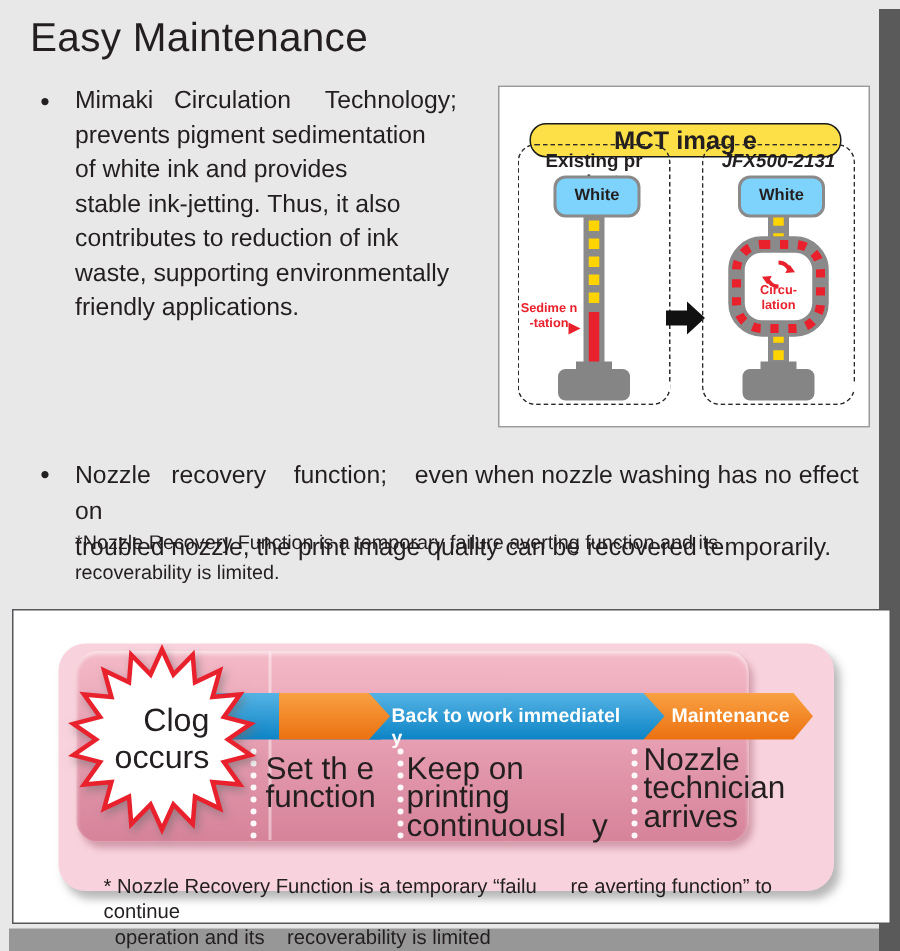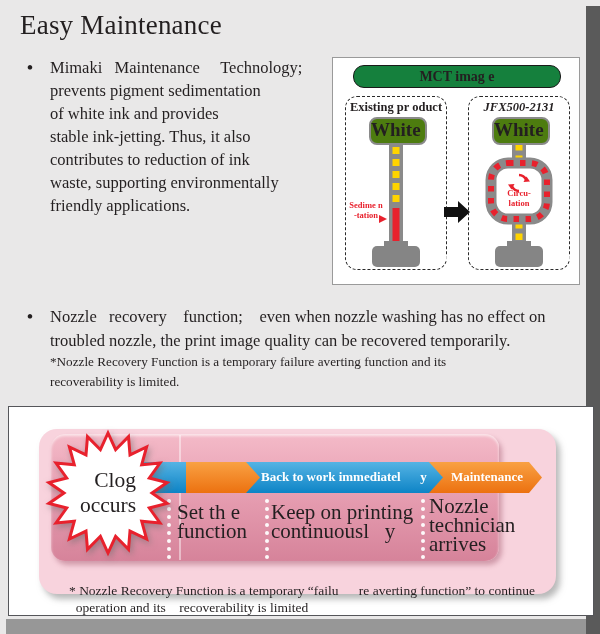--- a/index.html
+++ b/index.html
@@ -2,43 +2,43 @@
 <html style="--red: #e8212d; --blue: #1d96d3; --orange: #f08321; --yellow: #ffd400; --tube-gray: #8a8a8a; --pink-outer: #f8d3dd; --pink-inner: #e094a8; --page-bg: #e9e8e8; --text: #231f20;"><head>
 <meta charset="utf-8">
 <style>
   :root{
     --red:#e8212d; --blue:#1d96d3; --orange:#f08321; --yellow:#ffd400;
     --tube:#8a8a8a; --pink-outer:#f8d3dd; --pink-inner:#e094a8;
     --page:#e9e8e8; --ink:#231f20;
   }
   html,body{margin:0;padding:0;background:#fff;}
   .stage{position:relative;width:600px;height:634px;background:var(--page);
-         font-family:Liberation Serif, serif;color:var(--ink);overflow:hidden;}
+         font-family:Liberation Sans, sans-serif;color:var(--ink);overflow:hidden;}
   .abs{position:absolute;}
   .pre{white-space:pre-wrap;}
   
   .shadow-right{left:586px;top:6px;width:14px;height:628px;background:#5a5a5a;}
   .shadow-bottom{left:6px;top:619px;width:580px;height:15px;background:#979797;}
   
   .title{left:20px;top:10px;font-size:27px;font-weight:500;letter-spacing:.2px;}
   .bullet-dot{font-size:17px;font-weight:700;}
   .b1-text{left:50px;top:56px;width:312px;font-size:16.5px;line-height:23px;}
   .b2-text{left:50px;top:305px;width:530px;font-size:16.5px;line-height:24px;}
   .b2-note{left:50px;top:352px;width:480px;font-size:13.2px;line-height:20px;}
   
   .mct-box{left:332px;top:57px;width:246px;height:226px;background:#fff;border:1px solid #9a9a9a;}
-  .mct-pill{left:20px;top:7px;width:206px;height:21px;border:1.5px solid #1a1a1a;border-radius:11px;
-            background:#15803d;text-align:center;font-size:14px;font-weight:700;line-height:21px;}
+  .mct-pill{left:20px;top:24px;width:206px;height:21px;border:1.5px solid #1a1a1a;border-radius:11px;
+            background:#fde047;text-align:center;font-size:17px;font-weight:700;line-height:21px;}
   .panel{width:100px;height:172px;border:1.6px dashed #2a2a2a;border-radius:12px;}
   .panel-left{left:12px;top:38px;}
   .panel-right{left:135px;top:38px;}
   .panel-title{left:0;top:3px;width:100%;text-align:center;font-size:12.5px;font-weight:700;}
   .panel-title.it{font-style:italic;}
-  .tank{left:23px;top:20px;width:54px;height:24px;background:#4d7c0f;border:2px solid var(--tube);
-        border-radius:8px;text-align:left;font-size:19px;font-weight:700;line-height:22px;}
+  .tank{left:23px;top:20px;width:54px;height:24px;background:#7dd3fc;border:2px solid var(--tube);
+        border-radius:8px;text-align:center;font-size:11px;font-weight:700;line-height:22px;}
   .head-label{left:26px;top:150px;width:48px;text-align:center;color:#fff;font-size:13px;font-weight:700;line-height:20px;margin-left:44px;}
   .sediment-label{left:1px;top:103px;width:38px;text-align:center;color:var(--red);
                   font-size:8.5px;font-weight:700;line-height:10px;}
   .circ-label{left:25px;top:92px;width:50px;text-align:center;color:var(--red);
               font-size:8.5px;font-weight:700;line-height:9.5px;}
   .mct-arrow{left:111px;top:141px;}
   
   .flow-box{left:8px;top:406px;width:584px;height:208px;background:#fff;border:1.5px solid #55565a;}
   .pink-outer{left:30px;top:22px;width:517px;height:165px;background:var(--pink-outer);
               border-radius:18px;box-shadow:4px 5px 6px rgba(125,125,125,.55);}
@@ -66,21 +66,21 @@
 <body>
 
 <div class="stage">
 
   <div class="abs shadow-right"></div>
   <div class="abs shadow-bottom"></div>
 
   <h1 class="abs title" style="margin:0;">Easy Maintenance</h1>
 
   <span class="abs bullet-dot" style="left:27px;top:58px;">•</span>
-  <div class="abs b1-text pre">Mimaki   Maintenance     Technology;
+  <div class="abs b1-text pre">Mimaki   Circulation     Technology;
 prevents pigment sedimentation
 of white ink and provides
 stable ink-jetting. Thus, it also
 contributes to reduction of ink
 waste, supporting environmentally
 friendly applications.</div>
 
   <div class="abs mct-box">
     <div class="abs mct-pill">MCT imag e</div>
 

